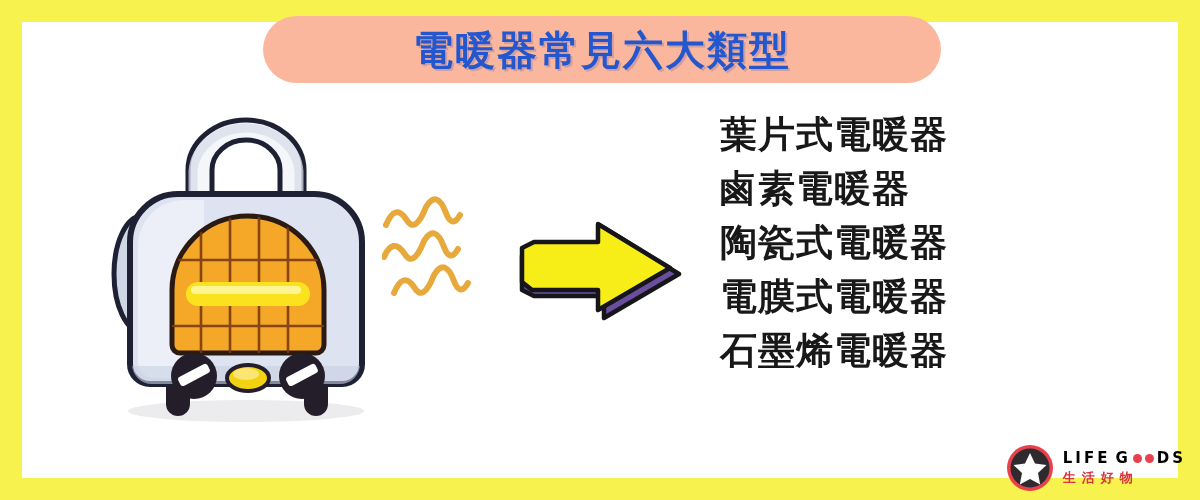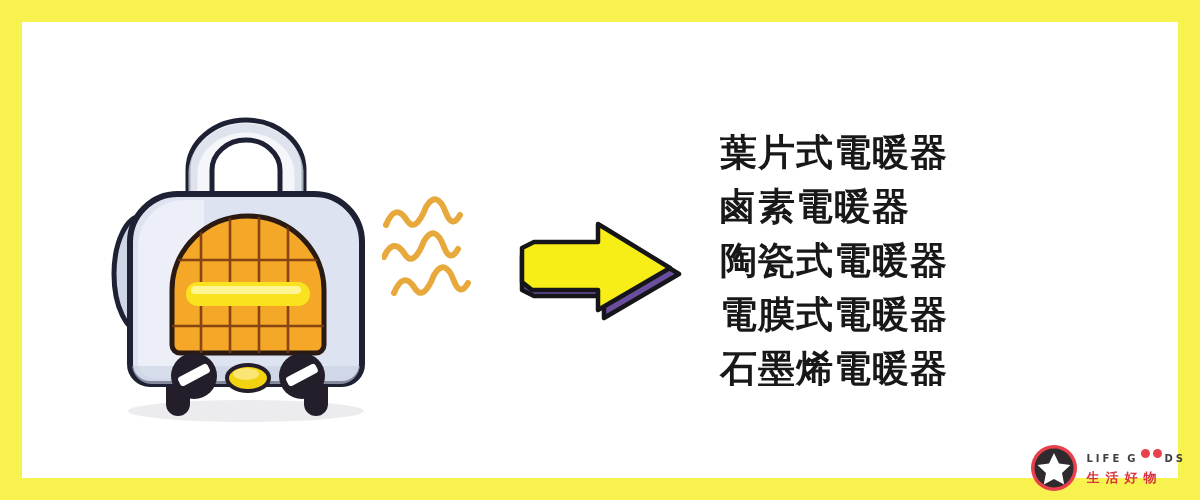--- a/index.html
+++ b/index.html
@@ -56,21 +56,21 @@
     letter-spacing: 2px;
     color: #2457CE;
     text-shadow: 2px 2px 0 rgba(120,110,170,0.33);
     white-space: nowrap;
   }
 
   
   .type-list {
     position: absolute;
     left: 720px;
-    top: 126px;
+    top: 108px;
     width: 420px;
     z-index: 4;
   }
   .type-item {
     font-family: "DejaVu Sans", "Liberation Sans", sans-serif;
     font-weight: bold;
     font-size: 37px;
     line-height: 54px;
     color: #181818;
     letter-spacing: 1px;
@@ -123,27 +123,27 @@
     flex: 0 0 48px;
   }
   .logo-text {
     margin-left: 9px;
     display: flex;
     flex-direction: column;
     justify-content: center;
   }
   .logo-en {
     font-family: "DejaVu Sans", "Liberation Sans", sans-serif;
-    font-size: 10px;
+    font-size: 15px;
     font-weight: bold;
     letter-spacing: 3px;
-    color: #404040;
+    color: #000000;
     line-height: 19px;
     display: flex;
-    align-items: flex-start;
+    align-items: center;
     white-space: nowrap;
   }
   .logo-en .oo {
     display: inline-flex;
     align-items: center;
     margin: 0 1px;
   }
   .logo-dot {
     width: 9px;
     height: 9px;
@@ -162,20 +162,23 @@
     white-space: nowrap;
   }
 </style>
 </head>
 <body>
 
 <div class="poster">
 
   <div class="inner-panel"></div>
 
+  <div class="title-banner">
+    <div class="title-text">電暖器常見六大類型</div>
+  </div>
 
   <div class="heater-wrap">
     <svg viewBox="0 0 300 320" width="300" height="320">
 
       <ellipse cx="150" cy="303" rx="118" ry="11" fill="#ECECEE"></ellipse>
 
       <path d="M92 88 L92 62 A58 50 0 0 1 208 62 L208 88 L184 88 L184 62 A34 30 0 0 0 116 62 L116 88 Z" fill="#F4F6FA" stroke="#1E2033" stroke-width="5" stroke-linejoin="round"></path>
       <path d="M97 86 L97 63 A53 46 0 0 1 150 20 A53 46 0 0 1 203 63 L203 86" fill="none" stroke="#D7DCE8" stroke-width="9" opacity="0.75"></path>
 
       <path d="M46 108 A28 58 0 0 0 46 224 L86 224 L86 108 Z" fill="#CFD6E6" stroke="#1E2033" stroke-width="5" stroke-linejoin="round"></path>

